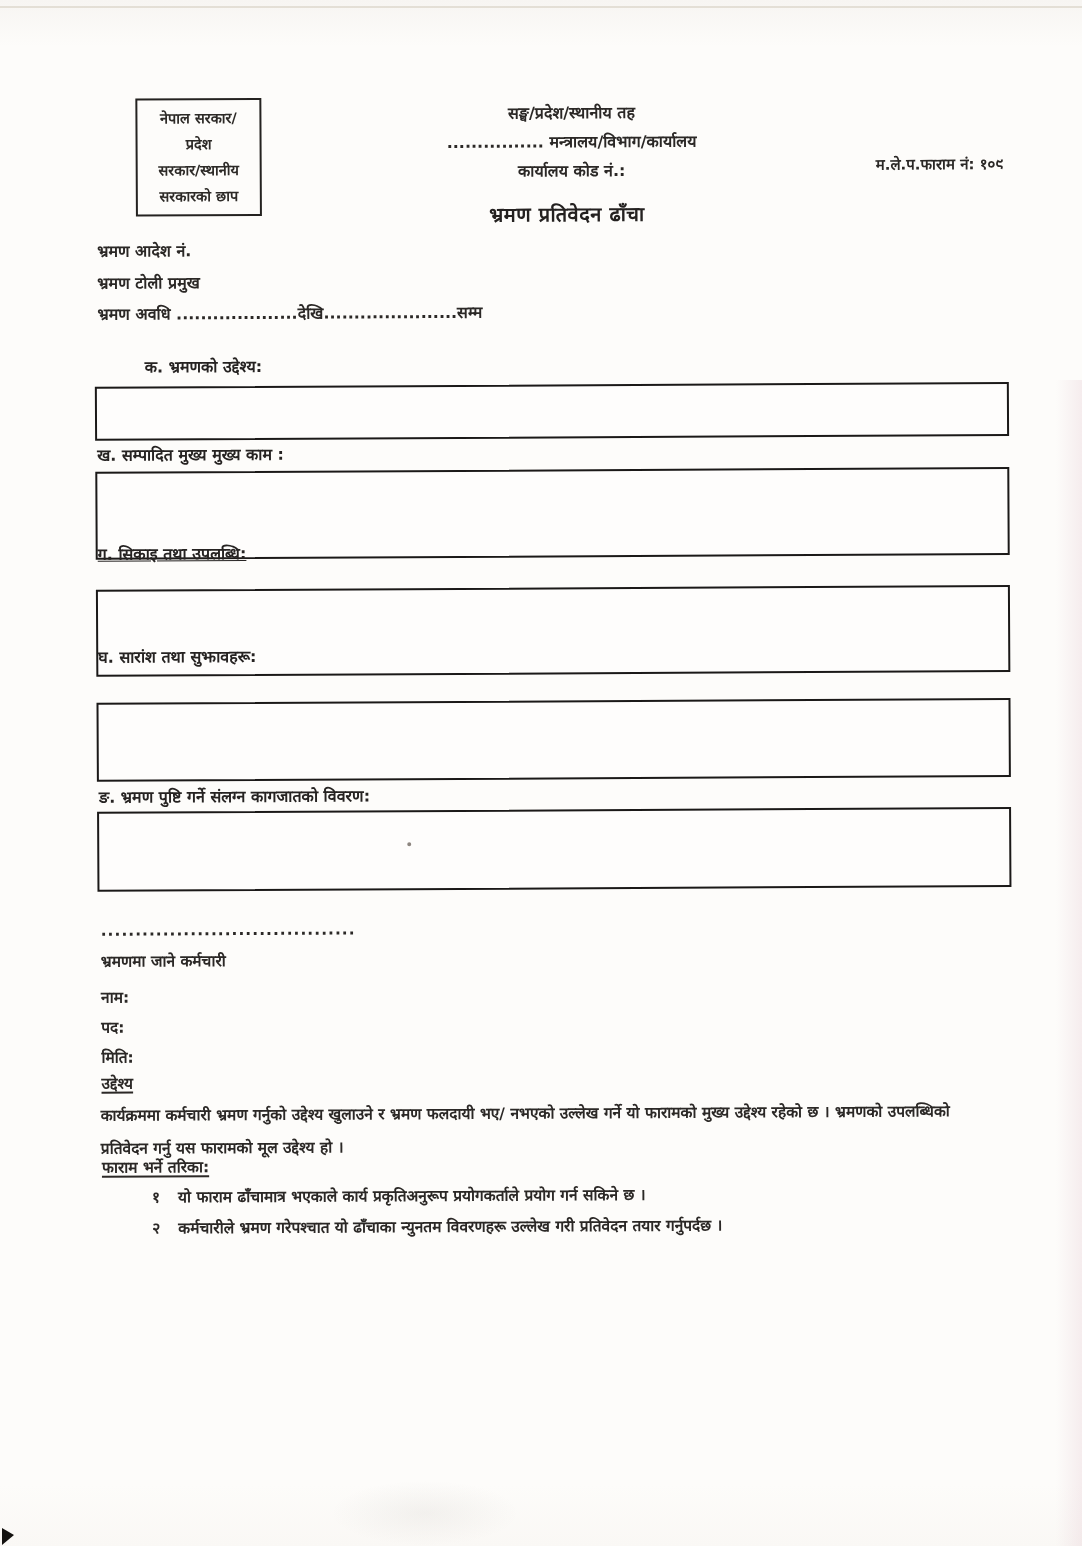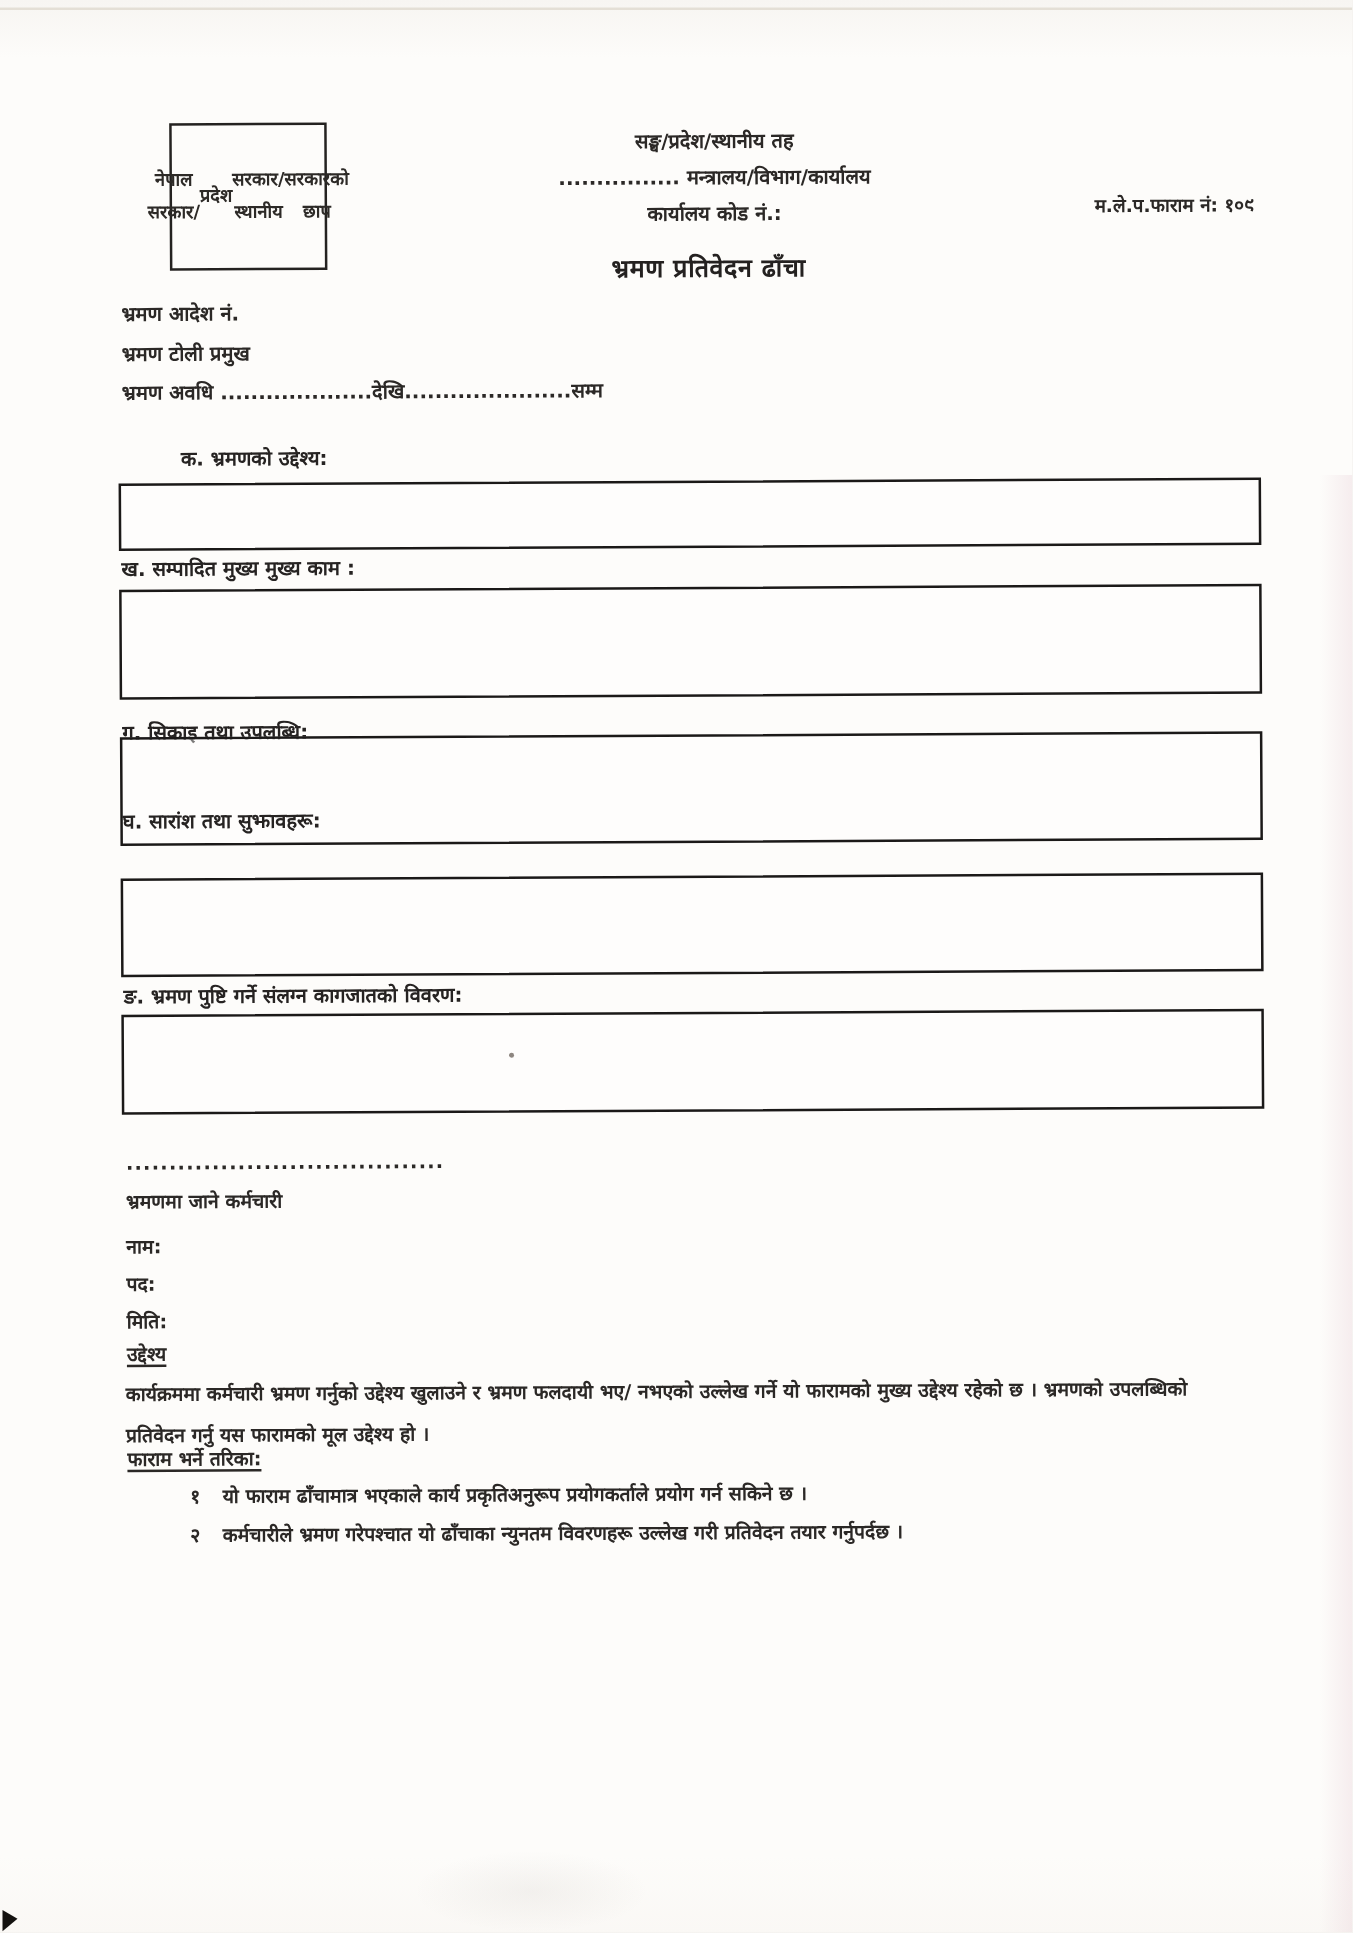--- a/index.html
+++ b/index.html
@@ -24,21 +24,21 @@
     border-left:12px solid #141210;border-top:7px solid transparent;border-bottom:10px solid transparent;}
   .speck{position:absolute;left:407px;top:844px;width:4px;height:4px;border-radius:50%;background:#8d8680;}
 
   .sheet{position:absolute;left:0;top:0;width:1082px;height:1546px;
     transform:rotate(-0.3deg);transform-origin:60px 800px;}
 
   .abs{position:absolute;}
 
   .stamp{
     left:139px;top:99px;width:122px;height:114px;
-    border:2px solid #242220;display:flex;flex-direction:row;
+    border:2px solid #242220;display:flex;flex-direction:column;
     justify-content:center;align-items:center;text-align:center;
     font-size:14.5px;font-weight:bold;line-height:26px;color:#2d2a27;
   }
   .hdr{left:420px;top:101px;width:310px;text-align:center;
     font-size:16px;font-weight:bold;line-height:29px;color:#2b2826;}
   .formno{left:879px;top:114px;font-size:15px;font-weight:bold;color:#2b2826;margin-top:44px;}
   .title{left:0;top:203px;width:1140px;text-align:center;
     font-size:20px;font-weight:bold;letter-spacing:.5px;color:#242120;}
 
   .meta{left:100px;font-size:16px;font-weight:bold;color:#2b2826;}
@@ -86,21 +86,21 @@
     <div class="abs meta" style="top:240px;text-align:right;">भ्रमण आदेश नं.</div>
     <div class="abs meta" style="top:272px;">भ्रमण टोली प्रमुख</div>
     <div class="abs meta" style="top:303px;">भ्रमण अवधि ....................देखि......................सम्म</div>
 
     <div class="abs seclabel" style="top:356px;margin-left:48px;">क. भ्रमणको उद्देश्य:</div>
     <div class="abs secbox" style="top:387px;height:50px;"></div>
 
     <div class="abs seclabel" style="top:444px;">ख. सम्पादित मुख्य मुख्य काम :</div>
     <div class="abs secbox" style="top:472px;height:84px;"></div>
 
-    <div class="abs seclabel" style="top:575px;">ग. सिकाइ तथा उपलब्धि:</div>
+    <div class="abs seclabel" style="top:543px;text-decoration:underline;">ग. सिकाइ तथा उपलब्धि:</div>
     <div class="abs secbox" style="top:590px;height:83px;"></div>
 
     <div class="abs seclabel" style="top:646px;">घ. सारांश तथा सुझावहरू:</div>
     <div class="abs secbox" style="top:703px;height:75px;"></div>
 
     <div class="abs seclabel" style="top:786px;">ङ. भ्रमण पुष्टि गर्ने संलग्न कागजातको विवरण:</div>
     <div class="abs secbox" style="top:812px;height:76px;"></div>
 
     <div class="speck"></div>
 

